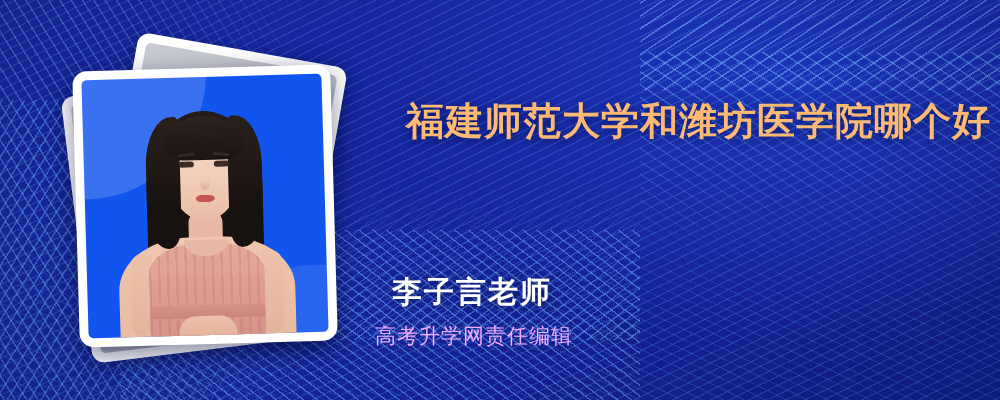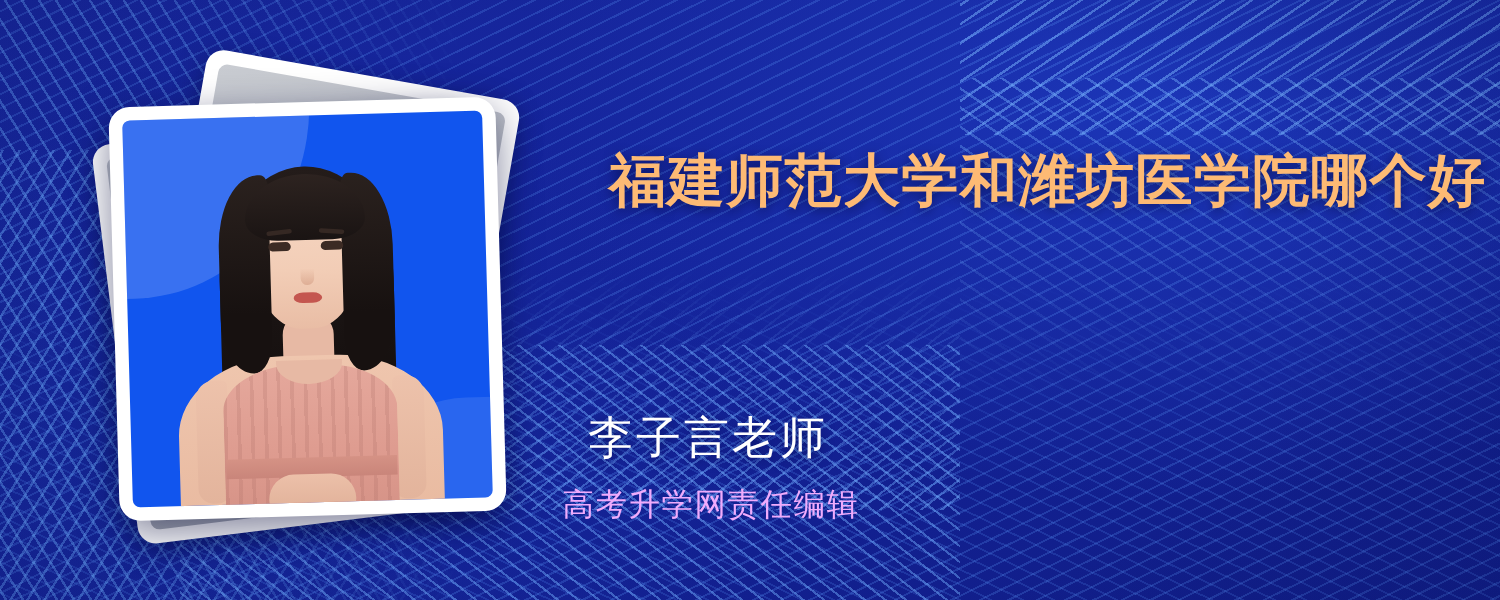--- a/index.html
+++ b/index.html
@@ -342,21 +342,21 @@
     letter-spacing: 1px;
     line-height: 1.25;
     text-shadow: 0 2px 8px rgba(2,8,50,.55);
     white-space: nowrap;
   }
   .byline {
     position: absolute;
     left: 392px; top: 272px;
     color: #ffffff;
     font-size: 30px;
-    font-weight: 400;
+    font-weight: 700;
     letter-spacing: 2px;
     text-shadow: 0 2px 8px rgba(2,8,50,.5);
   }
   .role {
     position: absolute;
     left: 375px; top: 322px;
     color: #f0abfc;
     font-size: 21px;
     font-weight: 400;
     letter-spacing: 1px;

